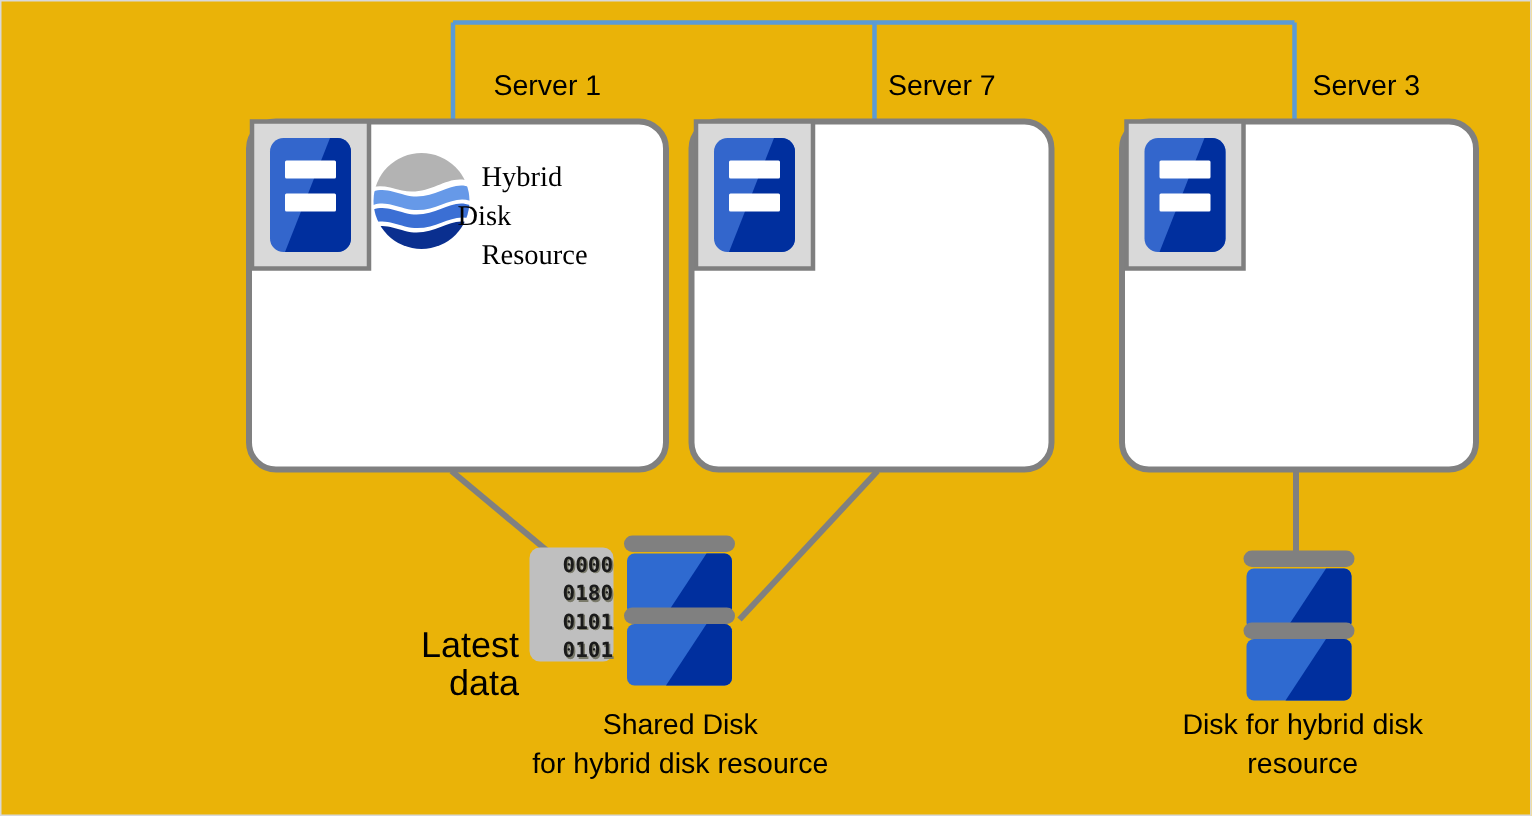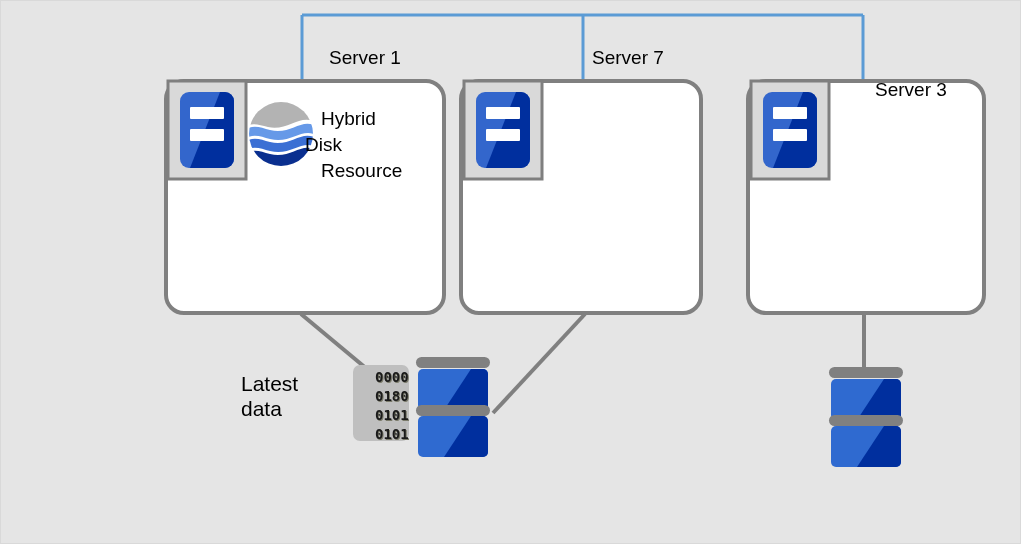--- a/index.html
+++ b/index.html
@@ -7,55 +7,57 @@
     padding: 0;
     background: #ffffff;
   }
   body {
     font-family: "Liberation Sans", sans-serif;
   }
   #canvas {
     position: relative;
     width: 1021px;
     height: 544px;
-    background: #e5e5e5;
+    background: #eab308;
     border: 1px solid #d9d9d9;
     box-sizing: border-box;
     overflow: hidden;
   }
   #svg-layer {
     position: absolute;
     left: 0;
     top: 0;
     width: 1021px;
     height: 544px;
   }
   .txt {
     position: absolute;
     color: #000000;
     font-size: 19px;
     line-height: 24px;
     white-space: pre;
   }
   .server-label { font-size: 19px; }
-  .hdr-multi { line-height: 26px; }
+  .hdr-multi { line-height: 26px; font-family: Liberation Serif, serif; }
   .caption {
     position: absolute;
     text-align: center;
     font-size: 19px;
     line-height: 26px;
     color: #000000;
     white-space: pre-line;
   }
   .latest-label {
     position: absolute;
-    font-size: 21px;
+    text-align: right;
+    font-size: 24px;
     line-height: 25px;
     color: #000000;
     white-space: pre-line;
+    margin-top: 47px;
   }
 </style>
 </head>
 <body>
 
 <div id="canvas">
 
   <svg id="svg-layer" viewBox="0 0 1021 544">
     <defs>
 
@@ -159,31 +161,35 @@
         <rect x="830" y="425" width="70" height="41" rx="5" ry="5" fill="#2f6ad0"></rect>
         <path d="M883,425 H895 A5,5 0 0 1 900,430 V461 A5,5 0 0 1 895,466 H856 Z" fill="#002f9e"></path>
       </g>
     </g>
   </svg>
 
   <div class="txt server-label" style="left:328px; top:45px;">Server 1</div>
 
   <div class="txt server-label" style="left:591px; top:45px;">Server 7</div>
 
-  <div class="txt server-label" style="left:874px; top:45px;margin-top:32px;">Server 3</div>
+  <div class="txt server-label" style="left:874px; top:45px;">Server 3</div>
 
   <div class="txt hdr-multi" style="left:320px; top:105px;">Hybrid</div>
   <div class="txt hdr-multi" style="left:304px; top:131px;">Disk</div>
   <div class="txt hdr-multi" style="left:320px; top:157px;">Resource</div>
 
   <div class="latest-label" style="left:240px; top:370px; width:105px;">Latest
 data</div>
 
   <div style="position:absolute; left:374px; top:367px; width:48px; font-family:'DejaVu Sans Mono', monospace; font-size:14px; font-weight:bold; line-height:19px; color:#1a1a1a; letter-spacing:0px; text-shadow:1px 1px 0 #7a7a6a;">
     <div>0000</div>
     <div>0180</div>
     <div>0101</div>
     <div>0101</div>
   </div>
 
+  <div class="caption" style="left:300px; top:470px; width:305px;">Shared Disk
+for hybrid disk resource</div>
 
+  <div class="caption" style="left:735px; top:470px; width:265px;">Disk for hybrid disk
+resource</div>
 
 </div>
 
 </body></html>

